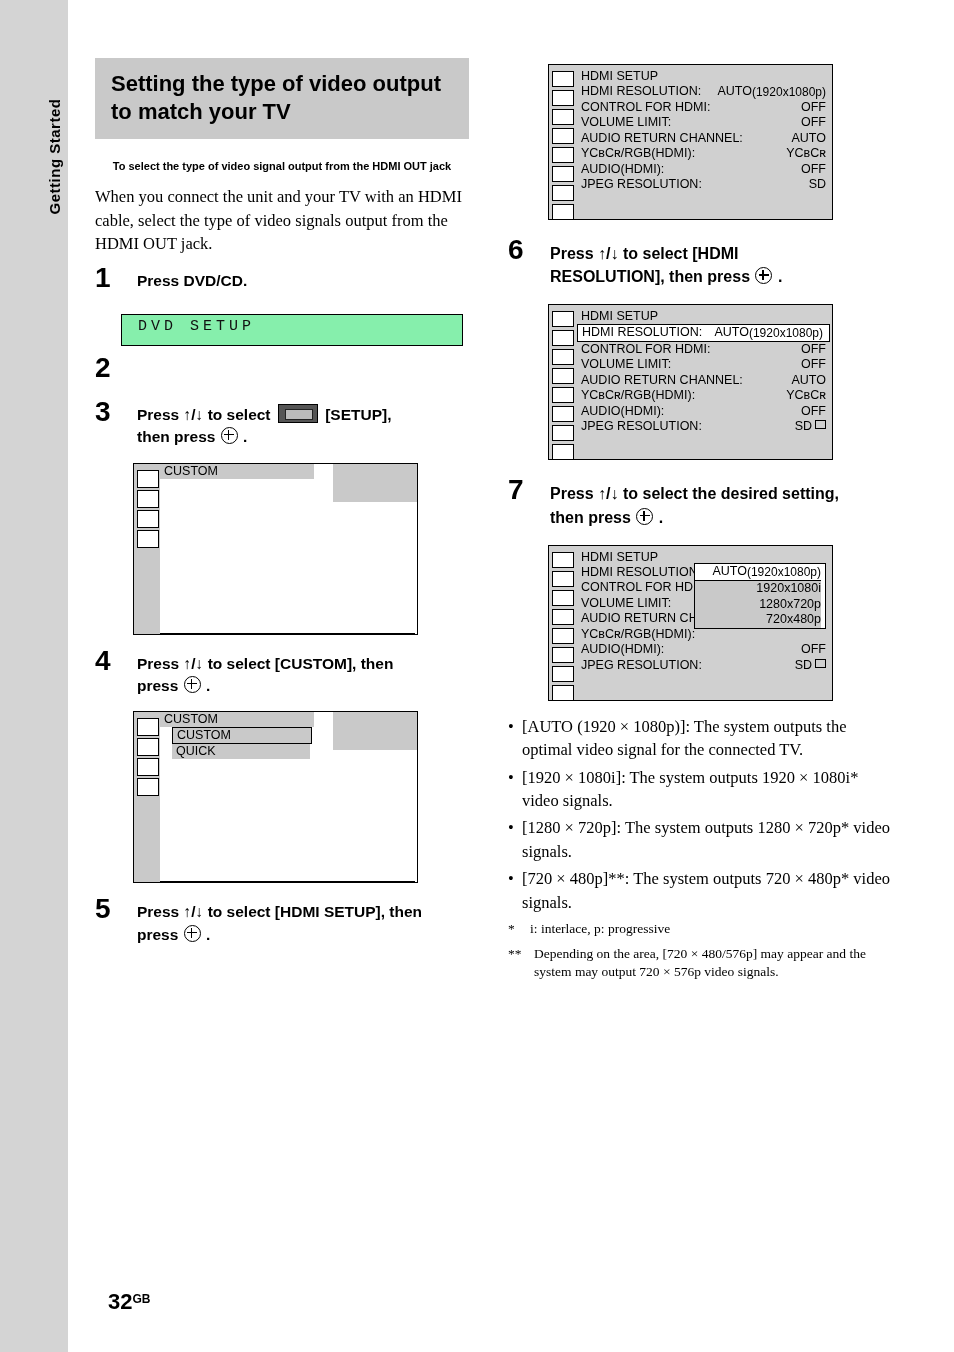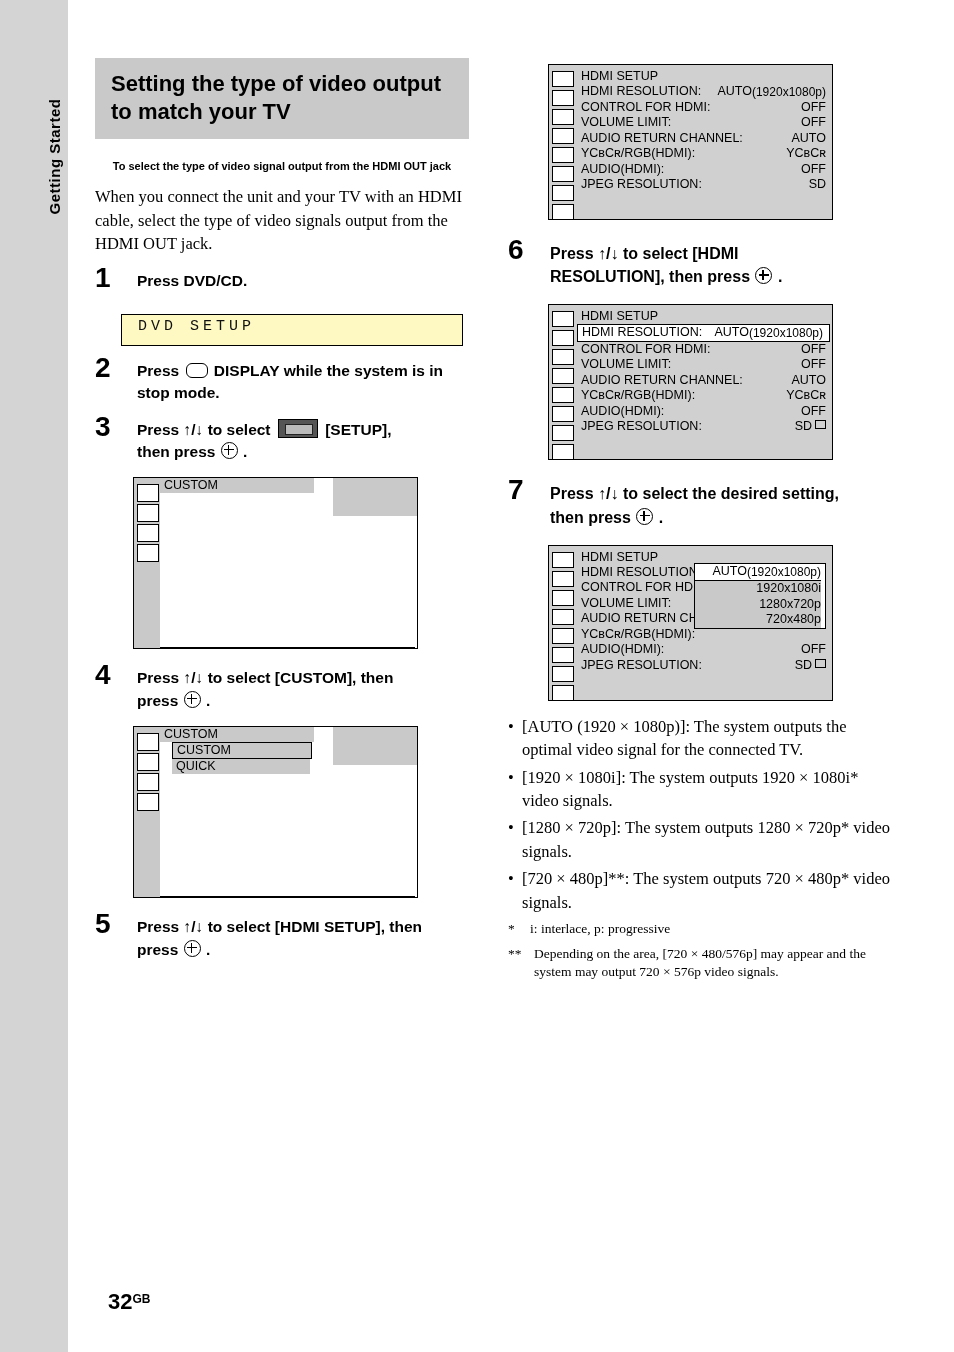--- a/index.html
+++ b/index.html
@@ -59,21 +59,21 @@
     display:inline-block;width:38px;height:17px;background:#555;border:1px solid #000;
     vertical-align:-3px;margin:0 3px;position:relative;
   }
   .setup-icon:after{
     content:"";position:absolute;left:6px;top:4px;width:26px;height:9px;
     background:#bbb;border:1px solid #222;
   }
 
   
   .fl-panel{
-    margin:14px 0 0 26px;width:340px;height:30px;border:1.6px solid #000;background:#fef9c3;
+    margin:14px 0 0 26px;width:340px;height:30px;border:1.6px solid #000;background:#86efac;
     position:relative;
   }
   .fl-text{
     position:absolute;left:16px;top:3px;font-family:"Liberation Mono", monospace;
     font-size:15px;letter-spacing:4px;color:#111;
   }
 
   
   .tv{
     border:1.6px solid #000;background:#ef4444;position:relative;margin:14px 0 0 0;
@@ -169,25 +169,20 @@
       <div class="num">1</div>
       <div class="txt">Press DVD/CD.</div>
     </div>
 
     <div class="fl-panel">
       <div class="fl-text">DVD  SETUP</div>
     </div>
 
     <div class="step">
       <div class="num">2</div>
-      <div class="txt">
-        <span>Press</span>
-        <span class="disp-icon"></span>
-        <span>DISPLAY while the system is in stop mode.</span>
-      </div>
     </div>
 
     <div class="step">
       <div class="num">3</div>
       <div class="txt">
         <span>Press ↑/↓ to select</span>
         <span class="setup-icon"></span>
         <span>[SETUP],</span><br>
         <span>then press</span>
         <span class="circ"></span> .

